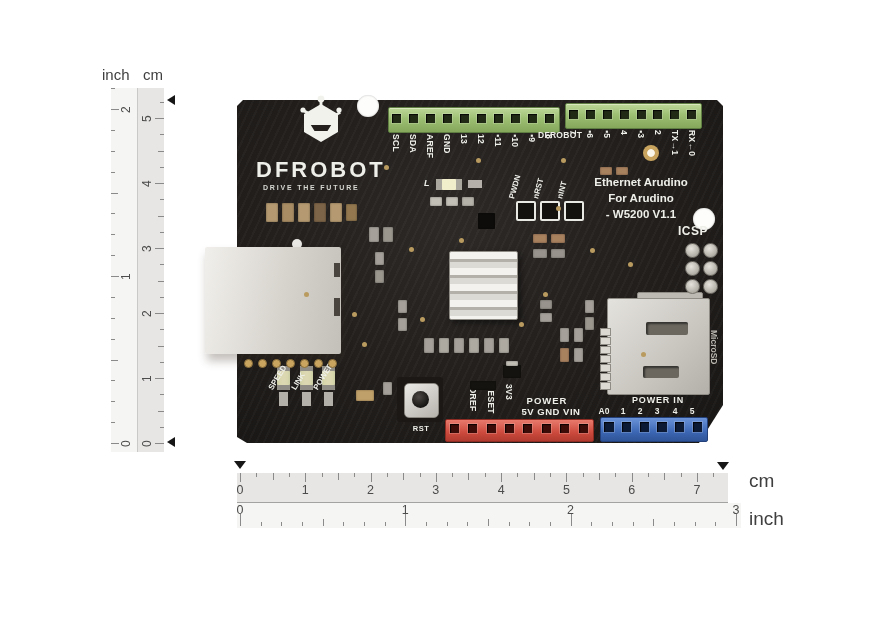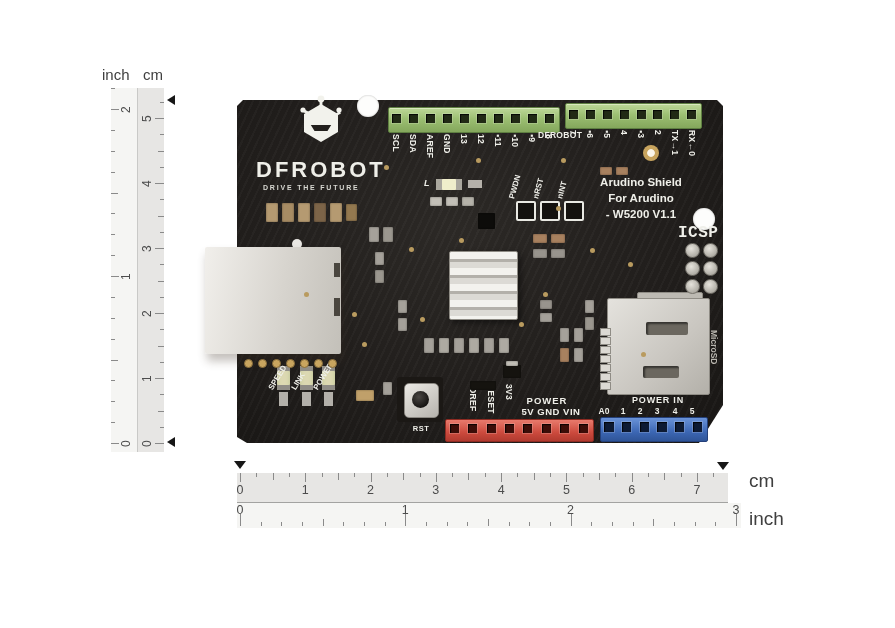--- a/index.html
+++ b/index.html
@@ -79,29 +79,29 @@
       <rect x="22.6" y="6" width="2.8" height="8"></rect>
       <rect x="6" y="15" width="8" height="2.6" transform="rotate(28 6 16)"></rect>
       <rect x="34" y="17.5" width="8" height="2.6" transform="rotate(-28 42 16)"></rect>
       <path d="M24 10 L41 20 L41 38 L24 48 L7 38 L7 20 Z"></path>
     </g>
     <path d="M12 30 L36 30 L31 38 L17 38 Z" fill="#23201d" stroke="#f2f2ec" stroke-width="2"></path>
   </svg>
   <div class="silk" style="left:256px;top:157px;font-size:22px;letter-spacing:3px;">DFROBOT</div>
   <div class="silk" style="left:263px;top:184px;font-size:7px;letter-spacing:1.8px;color:#d8d8d2;">DRIVE THE FUTURE</div>
 
-  <div class="silk" style="left:582px;top:176px;width:118px;text-align:center;font-size:11.5px;">Arudino Shield</div>
+  <div class="silk" style="left:582px;top:176px;width:118px;text-align:center;font-size:11.5px;">Ethernet Arudino</div>
   <div class="silk" style="left:582px;top:192px;width:118px;text-align:center;font-size:11.5px;">For Arudino</div>
   <div class="silk" style="left:582px;top:208px;width:118px;text-align:center;font-size:11.5px;">- W5200 V1.1</div>
 
   <div class="greenhdr" style="left:388px;top:107px;width:170px;height:24px;"></div>
   <div class="greenhdr" style="left:565px;top:103px;width:135px;height:24px;"></div>
   <div class="silk" style="left:538px;top:130px;font-size:8.5px;letter-spacing:0.3px;">DFROBOT</div>
 
-  <div class="silk" style="left:678px;top:224px;font-size:16px;letter-spacing:0.5px;font-family:Liberation Mono, monospace;">ICSP</div>
+  <div class="silk" style="left:678px;top:224px;font-size:12px;letter-spacing:0.5px;">ICSP</div>
 
   <div class="silk" style="left:424px;top:178px;font-size:9px;font-style:italic;">L</div>
   <div class="abs" style="left:436px;top:179px;width:26px;height:11px;background:#f0eecb;border-radius:1px;
               box-shadow:inset 6px 0 0 #aaa79e, inset -6px 0 0 #aaa79e;"></div>
   <div class="abs" style="left:468px;top:180px;width:14px;height:8px;background:#b5b1aa;"></div>
 
   <div class="abs" style="left:397px;top:377px;width:46px;height:45px;background:#1b1815;border-radius:3px;"></div>
   <div class="abs" style="left:404px;top:383px;width:33px;height:33px;border-radius:5px;border:1px solid #8b8882;
               background:linear-gradient(145deg,#eceae5,#b6b3ad);"></div>
   <div class="abs" style="left:412px;top:391px;width:17px;height:17px;border-radius:50%;

